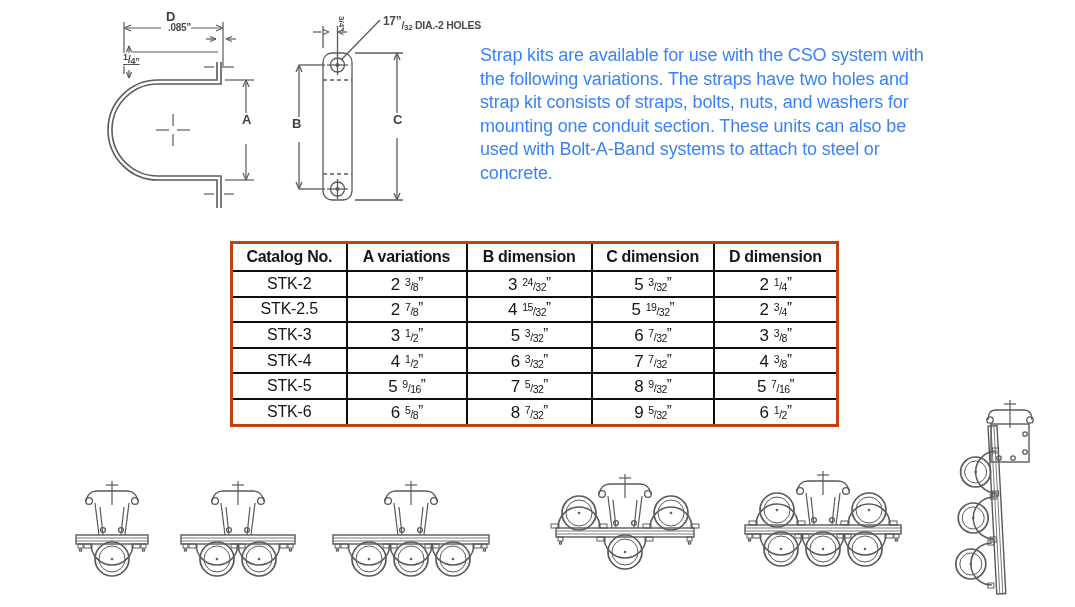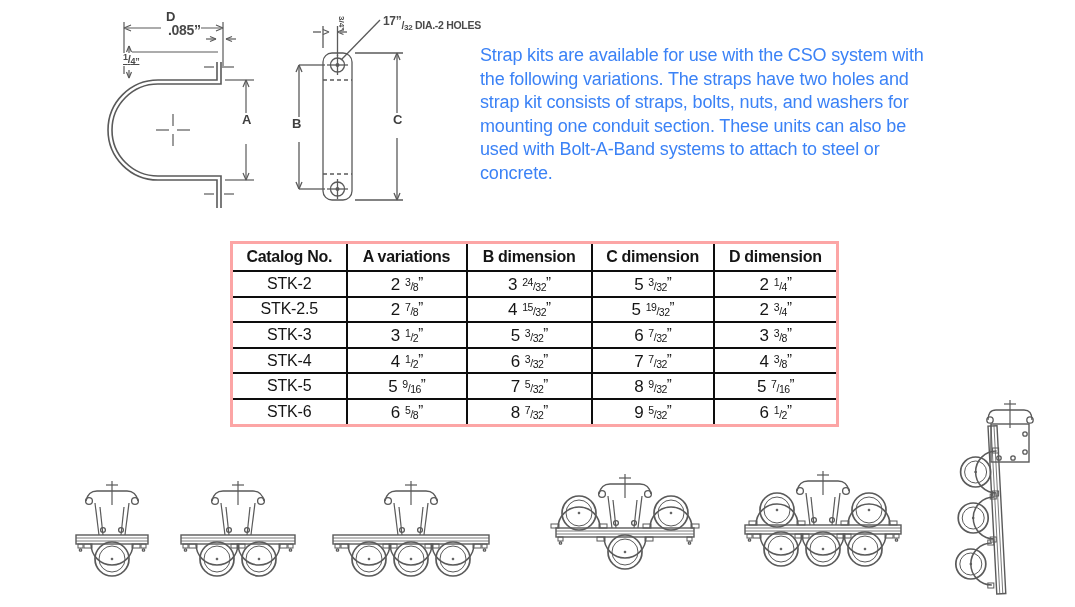--- a/index.html
+++ b/index.html
@@ -1,29 +1,29 @@
 <!DOCTYPE html>
 <html><head>
 <meta charset="utf-8">
 <style>
   html,body{margin:0;padding:0;background:#fff;}
   #page{position:relative;width:1075px;height:607px;background:#ffffff;overflow:hidden;
         font-family:"Liberation Sans",sans-serif;color:#151515;}
   svg{position:absolute;overflow:visible;}
   .lbl{position:absolute;background:#fff;padding:0 2px;font-weight:bold;font-size:13px;color:#3f3f3f;line-height:1;}
-  .smlbl{position:absolute;background:#fff;font-weight:bold;font-size:14px;color:#4a4a4a;line-height:1;letter-spacing:-0.3px;}
+  .smlbl{position:absolute;background:#fff;font-weight:bold;font-size:10px;color:#4a4a4a;line-height:1;letter-spacing:-0.3px;}
   .rotlbl{position:absolute;font-weight:bold;font-size:8px;color:#4a4a4a;transform:rotate(90deg);transform-origin:left top;line-height:1;}
   
   #para{position:absolute;left:480px;top:44px;width:480px;font-size:18px;line-height:23.6px;
         color:#3b82f6;white-space:pre-line;letter-spacing:-0.15px;}
   
   #dimtable{position:absolute;left:230px;top:241px;border-collapse:collapse;table-layout:fixed;
             background:#fff;}
   #dimtable th,#dimtable td{border:2px solid #0d0d0d;text-align:center;padding:0;overflow:hidden;}
-  #dimtable{border:3px solid #fca5a5;}
+  #dimtable{border:3px solid #c2410c;}
   #dimtable th{height:26px;font-size:16px;letter-spacing:-0.3px;}
   #dimtable td{height:23.6px;font-size:17px;font-weight:normal;}
   #dimtable td.cat{font-size:16px;letter-spacing:-0.2px;}
   .fr{font-size:10.5px;letter-spacing:-0.5px;}
   .fr sup{vertical-align:4px;font-size:10.5px;}
   .fr sub{vertical-align:-1px;font-size:10.5px;}
   .q{font-size:15px;vertical-align:3px;letter-spacing:-1px;}
   .hfrac sup{font-size:12px;vertical-align:4px;}
   .hfrac sub{font-size:8px;vertical-align:-1px;}
   .ill{position:absolute;}

